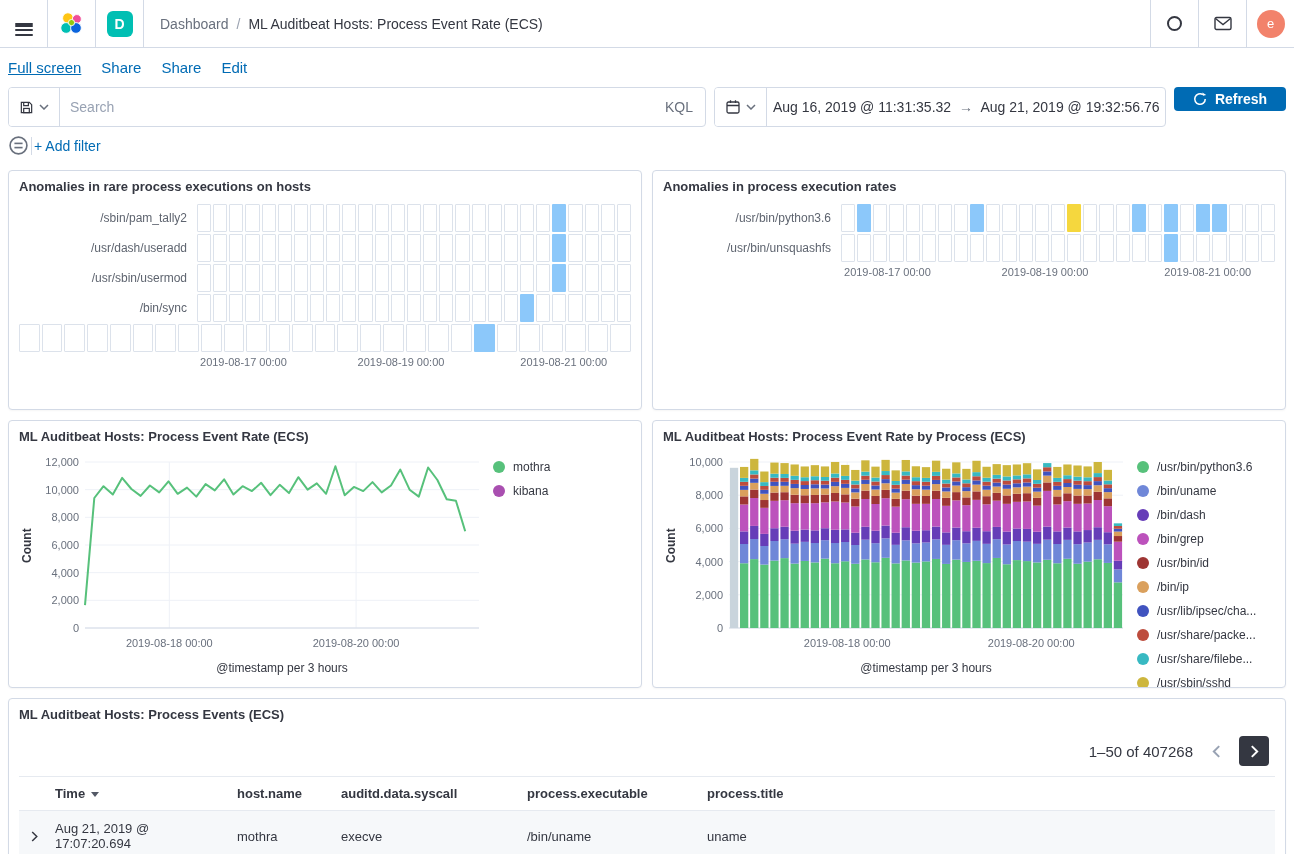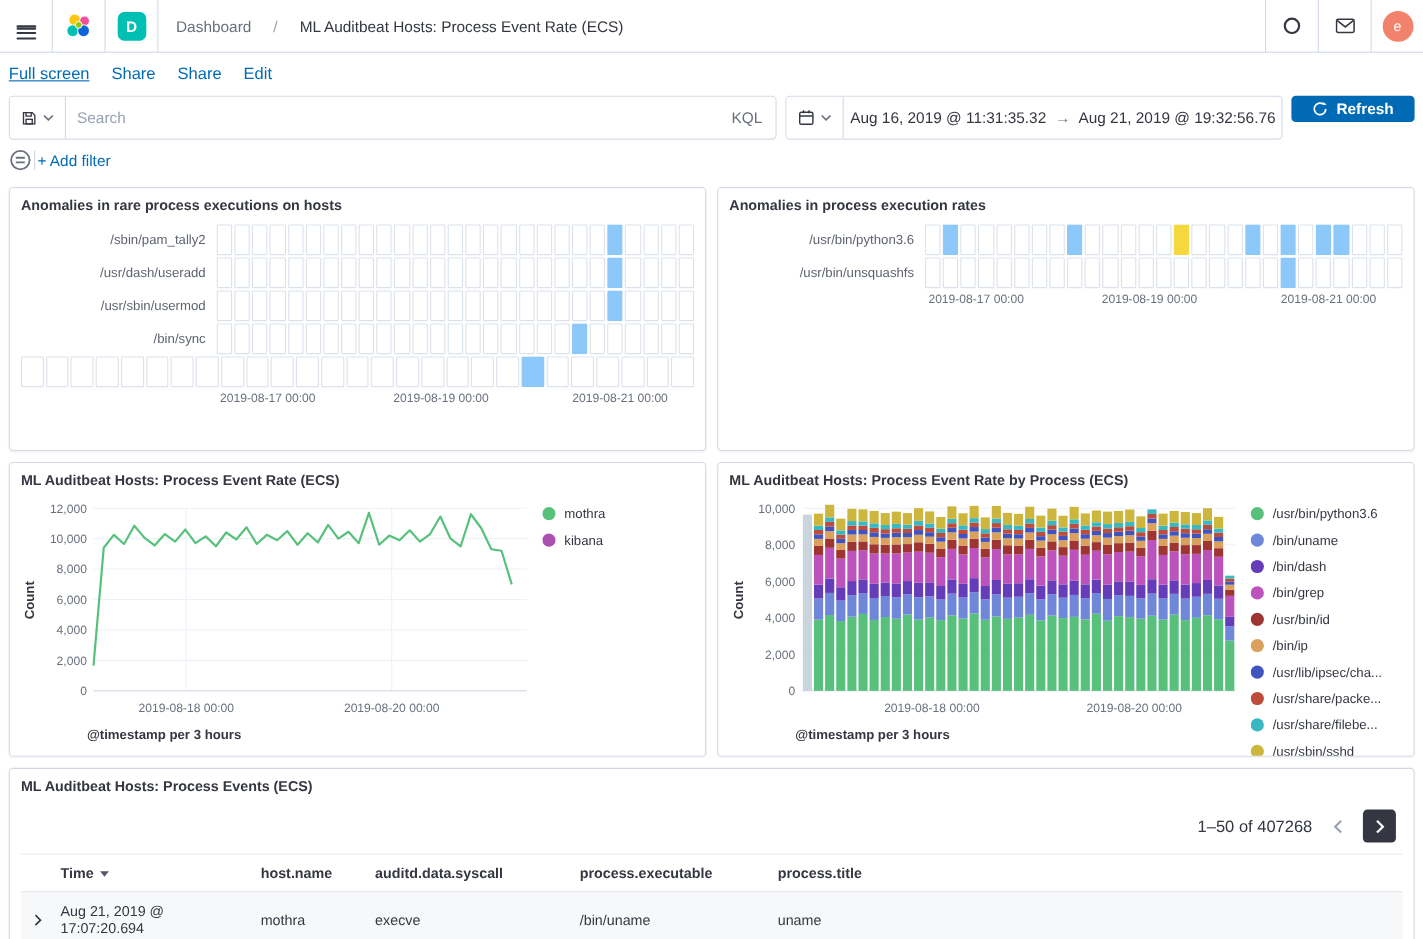--- a/index.html
+++ b/index.html
@@ -5,21 +5,21 @@
   *{box-sizing:border-box;margin:0;padding:0}
   html,body{width:1294px;height:854px;overflow:hidden}
   body{font-family:"Liberation Sans","DejaVu Sans",sans-serif;background:#fff;color:#343741;font-size:14px}
   button{font-family:inherit;background:none;border:none;cursor:pointer}
 
   
   .topbar{height:48px;display:flex;align-items:stretch;border-bottom:1px solid #D3DAE6;background:#fff}
   .topbar-btn{width:48px;display:flex;align-items:center;justify-content:center;border-right:1px solid #D3DAE6}
   .hamburger span{display:block;width:18px;height:2px;background:#343741;margin:2.4px 0;border-radius:1px}
   .space-avatar{width:26px;height:26px;border-radius:6px;background:#00BFB3;color:#fff;font-weight:bold;display:flex;align-items:center;justify-content:center;font-size:14px}
-  .breadcrumbs{display:flex;align-items:center;gap:20px;padding:0 16px;flex:1;font-size:14px}
+  .breadcrumbs{display:flex;align-items:center;gap:8px;padding:0 16px;flex:1;font-size:14px}
   .crumb-root{color:#69707D;cursor:pointer}
   .crumb-sep{color:#9AA2B0}
   .crumb-current{color:#343741}
   .topbar-right{display:flex}
   .topbar-right .topbar-btn{border-right:none;border-left:1px solid #D3DAE6}
   .ring-icon{width:15px;height:15px;border:2px solid #343741;border-radius:50%;display:inline-block}
   .avatar{width:28px;height:28px;border-radius:50%;background:#F2826B;color:#fff;display:flex;align-items:center;justify-content:center;font-size:13px}
 
   
   .nav-row{display:flex;gap:20px;padding:11px 8px 9px}
@@ -57,21 +57,21 @@
   .swim-cells{flex:1;display:grid;gap:2px}
   .swim-cell{background:#fff;border:1px solid #DCE2EB;border-radius:1px}
   .swim-cell.filled{border-color:transparent}
   .swim-row.axis{height:18px;margin-top:2px}
   .swim-axis{position:relative;flex:1}
   .swim-axis span{position:absolute;top:2px;transform:translateX(-50%);font-size:11px;color:#69707D;white-space:nowrap}
 
   
   .chart-flex{display:flex;align-items:flex-start}
   .ylab{writing-mode:vertical-rl;transform:rotate(180deg);width:16px;height:176px;display:flex;align-items:center;justify-content:center;font-size:12px;font-weight:bold;color:#343741;margin-top:4px}
-  .xlab{width:450px;padding-left:44px;text-align:left;font-size:12px;font-weight:bold;color:#343741;margin-top:2px}
+  .xlab{width:450px;padding-left:44px;text-align:center;font-size:12px;font-weight:normal;color:#343741;margin-top:2px}
   svg text.tick{font-size:11px;fill:#69707D;font-family:"Liberation Sans","DejaVu Sans",sans-serif}
   .legend{flex:1;min-width:0;padding:6px 0 0 8px;overflow:hidden}
   .legend-item{display:flex;align-items:center;gap:8px;margin-bottom:10px;font-size:12px;color:#343741;cursor:pointer;white-space:nowrap;overflow:hidden}
   .legend-dot{width:12px;height:12px;border-radius:50%;flex:none}
 
   
   .table-toolbar{display:flex;justify-content:flex-end;align-items:center;gap:8px;padding:4px 6px 10px}
   .pagination-label{font-size:15px;color:#343741}
   .page-btn{width:30px;height:30px;border-radius:4px;display:flex;align-items:center;justify-content:center}
   .page-btn.next{background:#343741}

